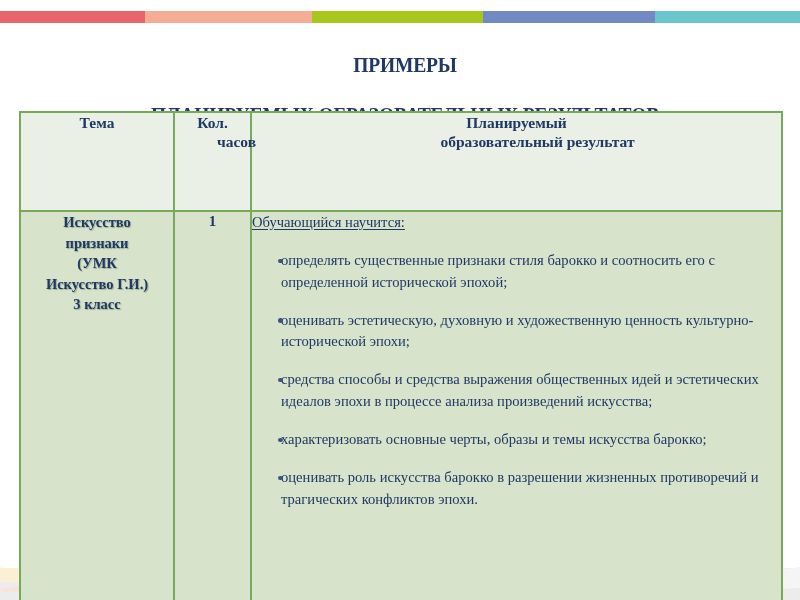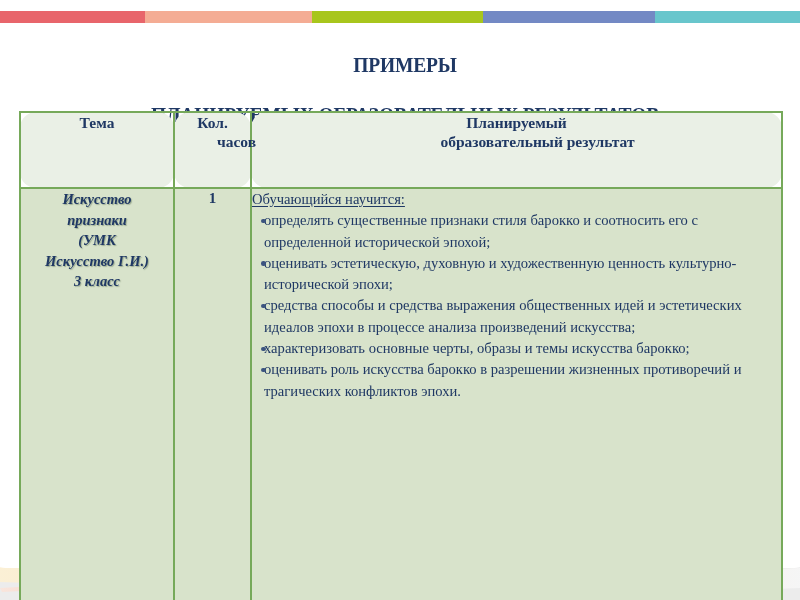--- a/index.html
+++ b/index.html
@@ -107,75 +107,74 @@
   }
   table.result-table td,
   table.result-table th {
     border: 2px solid #76A95A;
     vertical-align: top;
     padding: 0;
   }
   
   .hdr-cell {
     background: #EAF0E6;
-    height: 76px;
+    height: 99px;
     color: #1F3864;
     font-weight: bold;
     font-size: 15.5px;
     line-height: 19px;
     text-align: center;
     padding-top: 9px;
     box-sizing: border-box;
-    border-radius: 16px;
   }
   .hdr-cell .sub { display: block; margin-left: 42px; }
 
   
   .body-cell {
     background: #D8E3CB;
     color: #1F3864;
     box-sizing: border-box;
   }
   .cell-topic {
     text-align: center;
     font-weight: bold;
     font-size: 14.5px;
     line-height: 20.5px;
     padding: 14px 6px 0 6px;
     text-shadow: 1px 1px 1px rgba(110,130,100,.55);
   }
-  .cell-topic .tl { display: block; font-style: italic; }
+  .cell-topic .tl { display: block; }
   .cell-hours {
     text-align: center;
     font-weight: bold;
     font-size: 15px;
     line-height: 19px;
     padding: 6px 4px 0 4px;
   }
   .cell-outcome {
     padding: 6px 8px 8px 6px;
     font-size: 14.6px;
     line-height: 21.3px;
     height: 440px;
   }
   .outcome-lead {
     text-decoration: underline;
     text-underline-offset: 2px;
-    margin: 0 0 0 0;
+    margin: 0 0 12px 0;
     display: block;
   }
   ul.outcome-list {
     list-style: none;
     margin: 0;
     padding: 0;
   }
   ul.outcome-list li {
     position: relative;
     padding-left: 12px;
-    margin: 0;
+    margin: 17px;
   }
   ul.outcome-list li .bullet {
     position: absolute;
     left: 9px;
     top: 8.5px;
     width: 4.5px;
     height: 4.5px;
     background: #3C5480;
     border-radius: 50%;
   }

